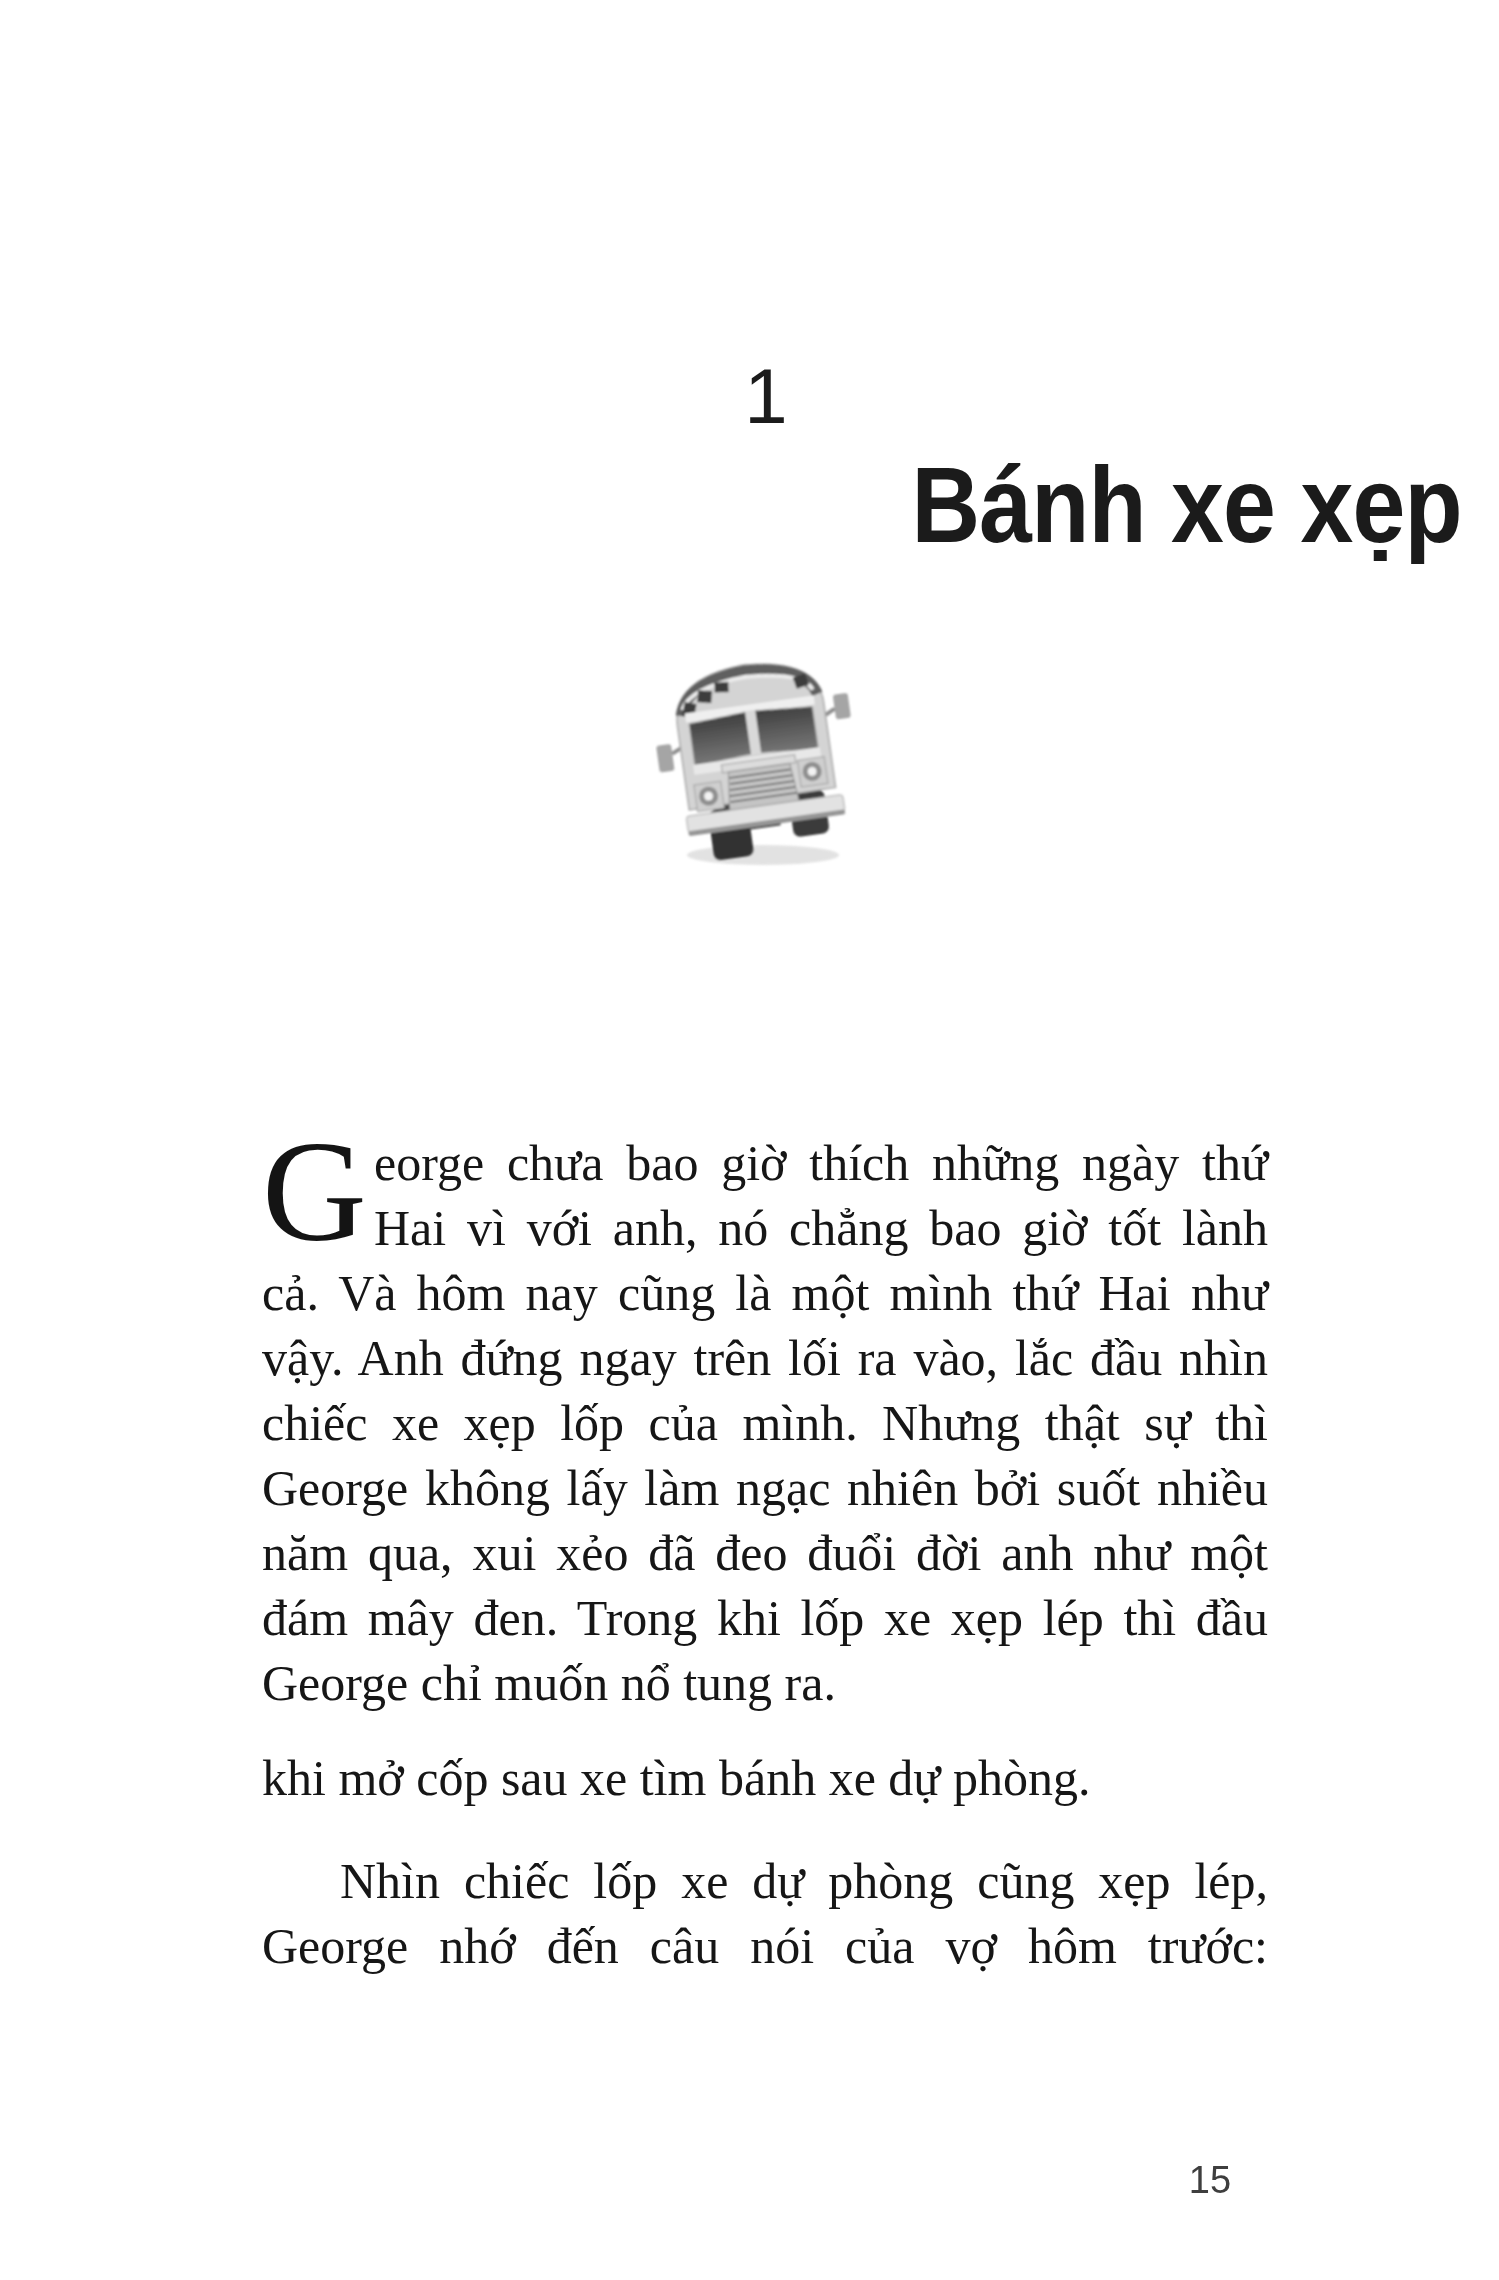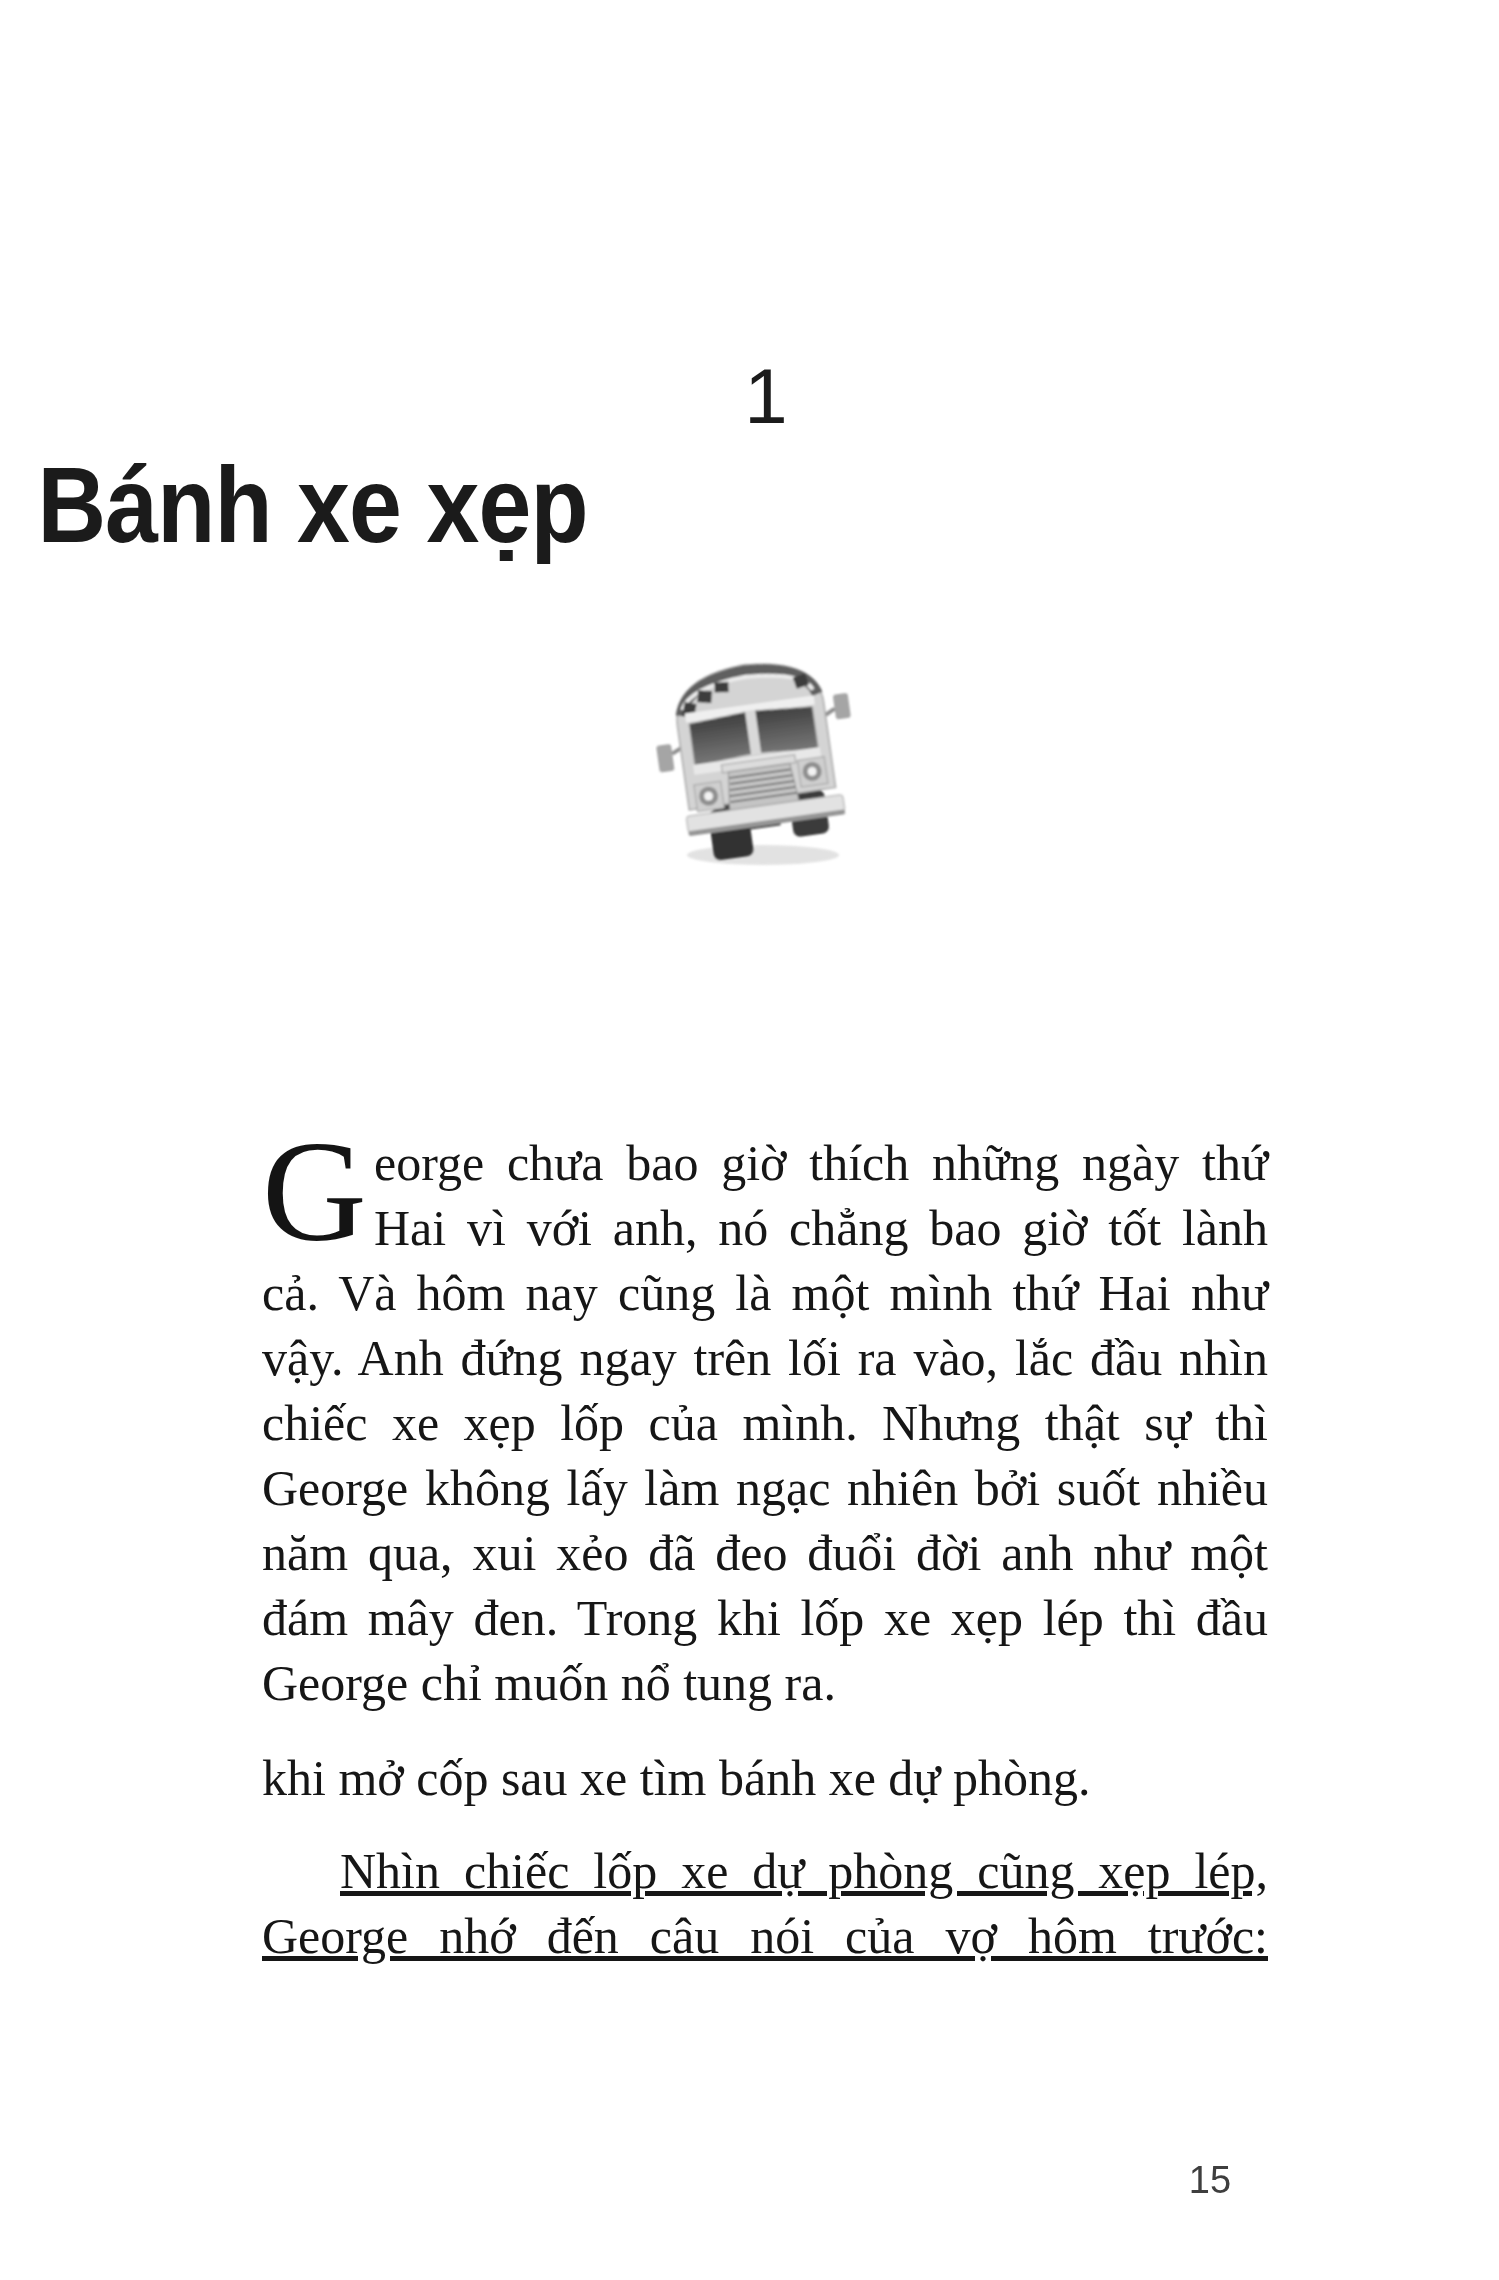--- a/index.html
+++ b/index.html
@@ -15,21 +15,21 @@
   #chapter-number{
     position:absolute;left:0;top:356px;width:100%;
     box-sizing:border-box;padding-left:33px;
     text-align:center;
     font-family:"Liberation Sans","DejaVu Sans",sans-serif;
     font-size:78px;line-height:80px;font-weight:400;color:#1b1b1b;
   }
   #chapter-title{
     position:absolute;left:0;top:446px;width:100%;
     box-sizing:border-box;
-    text-align:left;
+    text-align:right;
     font-family:"Liberation Sans","DejaVu Sans",sans-serif;
     font-size:108px;line-height:118px;font-weight:700;color:#1b1b1b;
     letter-spacing:-1px;
   }
   #chapter-title .squeeze{
     display:inline-block;
     transform:scaleX(0.88);
     transform-origin:50% 50%;
   }
   
@@ -38,21 +38,21 @@
     box-sizing:border-box;padding-left:15px;
     text-align:center;
   }
   
   #body-text{
     position:absolute;left:262px;top:1131px;width:1006px;
     font-size:50px;line-height:65px;
   }
   .para{margin:0;}
   .para-2{margin-top:30px;}
-  .para-3{margin-top:28px;text-decoration:underline;}
+  .para-3{margin-top:38px;}
   .line{
     text-align:justify;
     text-align-last:justify;
     white-space:normal;
   }
   .line.para-end{text-align-last:left;}
   .line.indent{text-indent:78px;}
   .dropcap{
     float:left;
     width:106px;height:130px;

